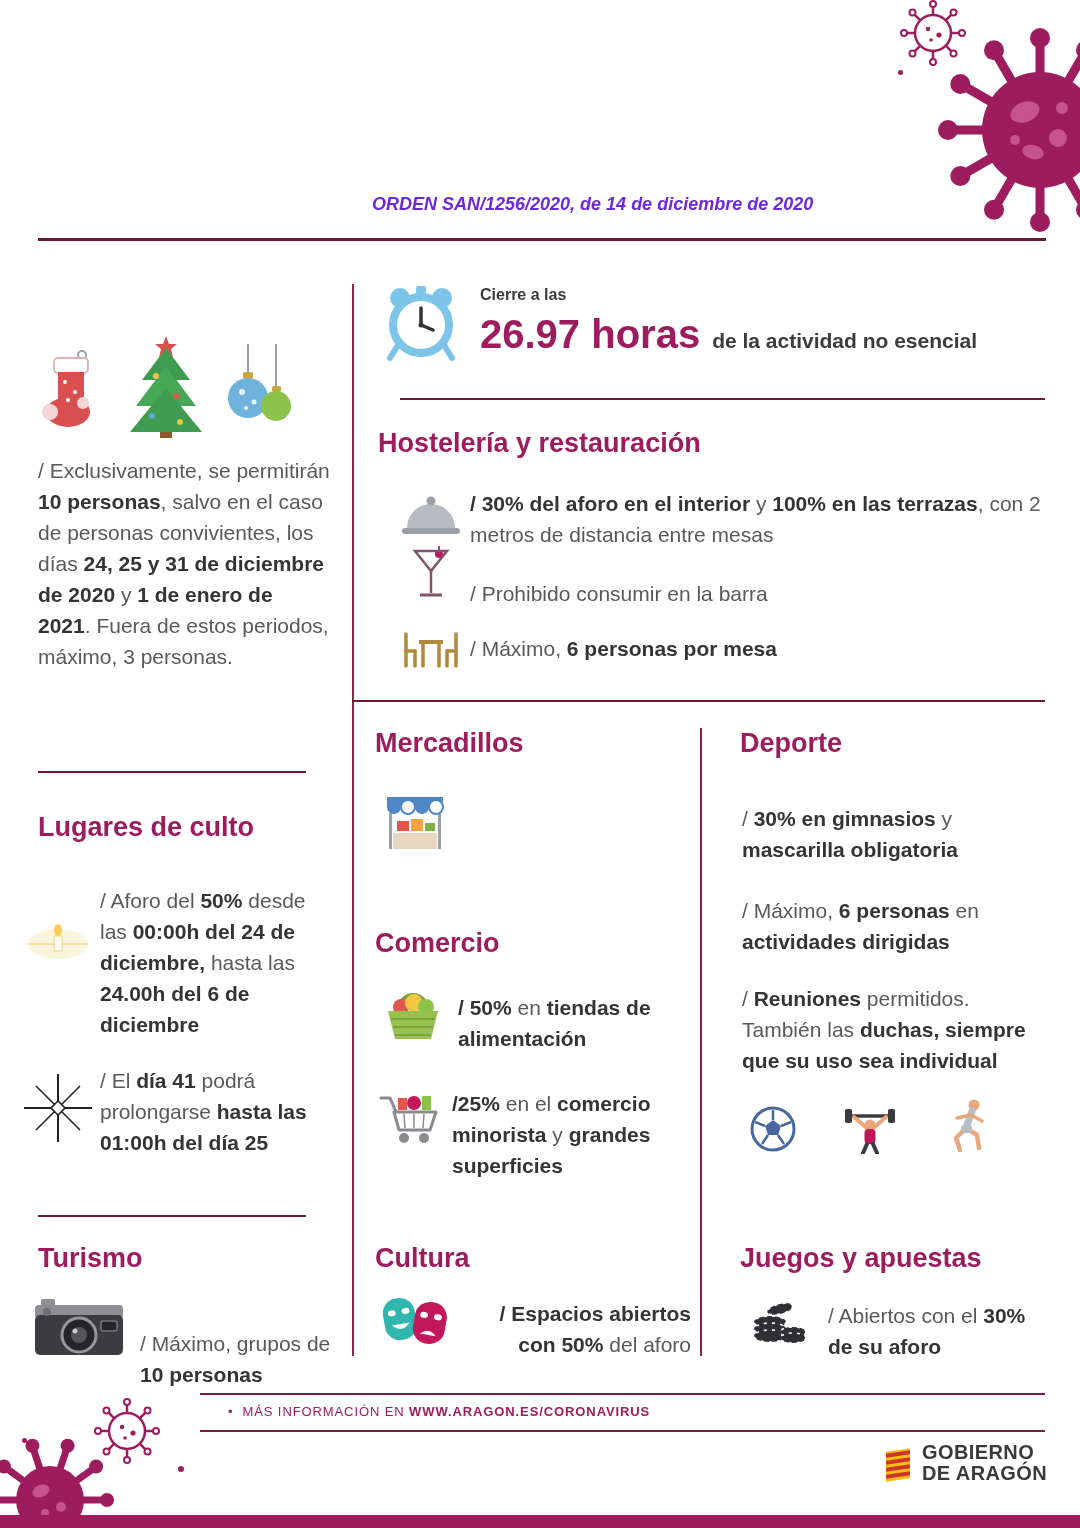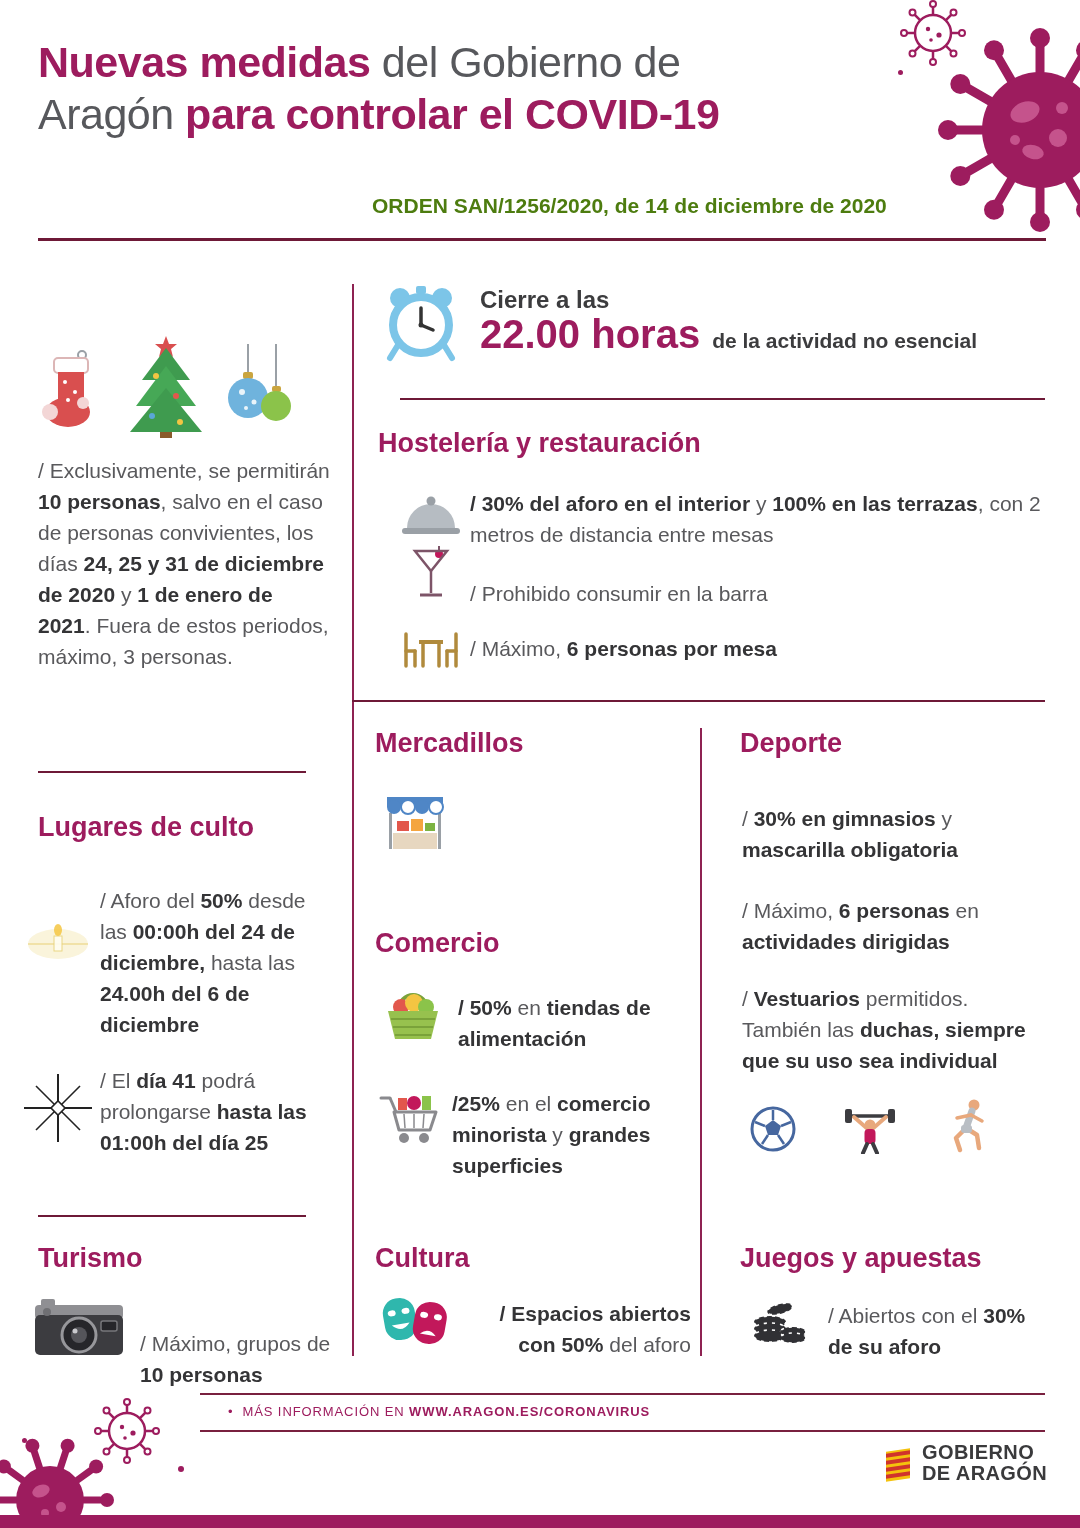--- a/index.html
+++ b/index.html
@@ -16,27 +16,27 @@
     position:relative;width:1080px;height:1528px;background:#ffffff;
     overflow:hidden;margin:0 auto;
     font-family:"Liberation Sans", sans-serif;
   }
   .abs{position:absolute;}
   .title{font-size:43px;line-height:52px;letter-spacing:-0.5px;}
   .tb{color:var(--accent);font-weight:bold;}
   .tg{color:#57585c;font-weight:400;}
   .alert{font-size:36px;color:#a43c74;font-weight:400;}
   .alert sup{font-size:20px;color:#a43c74;}
-  .order{font-size:21px;font-weight:bold;color:#4d7c0f;}
+  .order{font-size:18px;font-style:italic;font-weight:bold;color:#6d28d9;}
   .rule-h{background:var(--rule);}
   .rule-v{background:var(--vrule);width:2px;}
   .sec-title{font-weight:bold;color:var(--accent);font-size:27px;}
   .bt{font-size:21px;line-height:31px;color:var(--text);}
   .bt b{color:var(--text-b);font-weight:bold;}
-  .closure-label{font-size:24px;font-weight:bold;color:#3c3c3e;}
+  .closure-label{font-size:16px;font-weight:bold;color:#3c3c3e;}
   .closure-row{display:flex;align-items:baseline;gap:12px;}
   .closure-time{font-size:40px;font-weight:bold;color:var(--accent);}
   .closure-suffix{font-size:21px;font-weight:bold;color:#3c3c3e;}
   .footer-info{font-size:13px;letter-spacing:0.9px;color:var(--accent);}
   .footer-info b{font-weight:bold;}
   .footer-rule{background:#79203f;height:2px;}
   .logo-text{font-size:20px;line-height:21px;font-weight:bold;color:#3a3a3c;letter-spacing:0.4px;}
   .bottom-bar{background:var(--accent);}
   .icon svg{display:block;}
 </style>
@@ -107,24 +107,20 @@
       <g fill="#c5538c">
         <ellipse cx="95" cy="92" rx="15" ry="10" transform="rotate(-20 95 92)"></ellipse>
         <circle cx="128" cy="118" r="9"></circle>
         <ellipse cx="103" cy="132" rx="11" ry="7" transform="rotate(15 103 132)"></ellipse>
         <circle cx="132" cy="88" r="6"></circle>
           <circle cx="85" cy="120" r="5"></circle>
       </g>
     </svg>
   </span>
 
-  <div class="abs title" style="left:38px; top:36px; width:860px;">
-    <div><span class="tb">Nuevas medidas</span><span class="tg"> del Gobierno de</span></div>
-    <div><span class="tg">Aragón </span><span class="tb">para controlar el COVID-19</span></div>
-  </div>
   <div class="abs order" style="left:372px; top:194px;">ORDEN SAN/1256/2020, de 14 de diciembre de 2020</div>
   <div class="abs rule-h" style="left:38px; top:238px; width:1008px; height:3px;"></div>
 
   <div class="abs rule-v" style="left:352px; top:284px; height:1072px;"></div>
   <div class="abs rule-v" style="left:700px; top:728px; height:628px;"></div>
 
 
   <span class="abs icon" style="left:40px; top:348px;">
     <svg width="62" height="86" viewBox="0 0 62 86">
       <circle cx="42" cy="7" r="4" fill="none" stroke="#9aa0a6" stroke-width="2"></circle>
@@ -219,21 +215,21 @@
       <line x1="15" y1="62" x2="7" y2="75" stroke="#7cc5e8" stroke-width="6" stroke-linecap="round"></line>
       <line x1="61" y1="62" x2="69" y2="75" stroke="#7cc5e8" stroke-width="6" stroke-linecap="round"></line>
       <circle cx="38" cy="42" r="28" fill="#fff" stroke="#7cc5e8" stroke-width="8"></circle>
       <line x1="38" y1="42" x2="38" y2="25" stroke="#333" stroke-width="3.5" stroke-linecap="round"></line>
       <line x1="38" y1="42" x2="50" y2="47" stroke="#333" stroke-width="3.5" stroke-linecap="round"></line>
       <circle cx="38" cy="42" r="2.5" fill="#333"></circle>
     </svg>
   </span>
   <div class="abs closure-label" style="left:480px; top:286px;">Cierre a las</div>
   <div class="abs closure-row" style="left:480px; top:312px; width:560px;">
-    <span class="closure-time">22.00 horas</span>
+    <span class="closure-time">26.97 horas</span>
     <span class="closure-suffix">de la actividad no esencial</span>
   </div>
   <div class="abs rule-h" style="left:400px; top:398px; width:645px; height:2px;"></div>
 
   <div class="abs sec-title" style="left:378px; top:428px;">Hostelería y restauración</div>
 
   <span class="abs icon" style="left:402px; top:492px;">
     <svg width="58" height="44" viewBox="0 0 58 44">
       <path d="M5 36 A24 24 0 0 1 53 36 Z" fill="#b6bcc2"></path>
       <circle cx="29" cy="9" r="4.5" fill="#9aa0a6"></circle>
@@ -336,21 +332,21 @@
           <ellipse cx="59" cy="26" rx="4" ry="3" fill="#fff"></ellipse>
         <path d="M44 45 Q52 37 60 45 Z" fill="#fff"></path>
       </g>
     </svg>
   </span>
   <p class="abs bt" style="left:466px; top:1298px; width:225px;text-align:right;"><b>/ </b><b>Espacios abiertos con 50%</b><span> del aforo</span></p>
 
   <div class="abs sec-title" style="left:740px; top:728px;">Deporte</div>
   <p class="abs bt" style="left:742px; top:803px; width:300px;"><span>/ </span><b>30% en gimnasios</b><span> y </span><b>mascarilla obligatoria</b></p>
   <p class="abs bt" style="left:742px; top:895px; width:300px;"><span>/ Máximo, </span><b>6 personas</b><span> en </span><b>actividades dirigidas</b></p>
-  <p class="abs bt" style="left:742px; top:983px; width:305px;"><span>/ </span><b>Vestuarios</b><span> permitidos. También las </span><b>duchas, siempre que su uso sea individual</b></p>
+  <p class="abs bt" style="left:742px; top:983px; width:305px;"><span>/ </span><b>Reuniones</b><span> permitidos. También las </span><b>duchas, siempre que su uso sea individual</b></p>
 
   <span class="abs icon" style="left:750px; top:1106px;">
     <svg width="46" height="46" viewBox="0 0 46 46">
       <circle cx="23" cy="23" r="21" fill="#fff" stroke="#46679f" stroke-width="3"></circle>
       <polygon points="23,14 31,20 28,29 18,29 15,20" fill="#46679f"></polygon>
       <g stroke="#46679f" stroke-width="2.5">
         <line x1="23" y1="14" x2="23" y2="4"></line>
           <line x1="31" y1="20" x2="41" y2="16"></line>
         <line x1="28" y1="29" x2="34" y2="38"></line>
           <line x1="18" y1="29" x2="12" y2="38"></line>

